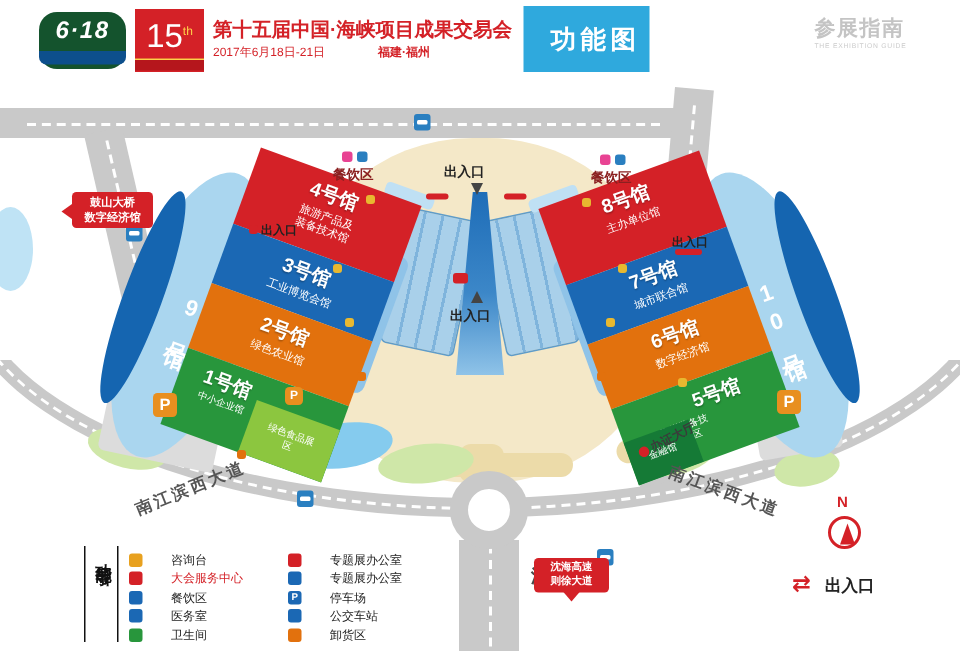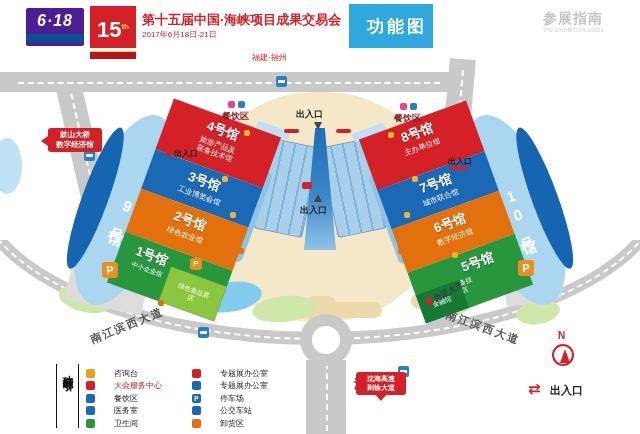--- a/index.html
+++ b/index.html
@@ -1,30 +1,30 @@
 <!DOCTYPE html>
 <html><head>
 <meta charset="utf-8">
 <style>
   * { box-sizing: border-box; margin: 0; padding: 0; }
   html,body { background:#e8e8e8; }
   body { font-family: "Liberation Sans", "DejaVu Sans", sans-serif; }
   #stage { position:relative; width:640px; height:434px; background:#ffffff; overflow:hidden; margin:0 auto; }
 
   
-  .logo618 { position:absolute; left:26px; top:8px; width:58px; height:38px; background:#4c1d95; border-radius:2px; color:#fff; text-align:center; }
+  .logo618 { position:absolute; left:26px; top:8px; width:58px; height:38px; background:#14532d; border-radius:12px; color:#fff; text-align:center; }
   .logo618 .big { font-size:16px; font-weight:bold; font-style:italic; line-height:26px; letter-spacing:1px; }
   .logo618 .strip { height:9px; background:#0d4f8c; border-radius:0 0 5px 5px; }
   .logo15 { position:absolute; left:90px; top:6px; width:46px; height:42px; background:#d42127; color:#fff; text-align:center; }
-  .logo15 .big { font-size:22px; font-weight:bold; line-height:42px; }
+  .logo15 .big { font-size:22px; font-weight:normal; line-height:30px; }
   .logo15 sup { font-size:8px; color:#ffd24a; }
   .logo15 .strip { height:8px; background:#b5161c; border-top:1px solid #ffd24a; }
   .hd-title { position:absolute; left:142px; top:11px; font-size:13px; font-weight:bold; color:#d42127; }
   .hd-date  { position:absolute; left:142px; top:29px; font-size:8px;  color:#d42127; }
-  .hd-city  { position:absolute; left:252px; top:29px; font-size:8px; font-weight:normal; color:#d42127;margin-top:23px; }
+  .hd-city  { position:absolute; left:252px; top:29px; font-size:8px; font-weight:bold; color:#d42127; }
   .tab { position:absolute; left:349px; top:4px; width:84px; height:44px; background:#2fa9dd; color:#fff; display:flex; align-items:center; justify-content:center; font-size:17px; font-weight:bold; letter-spacing:3px;padding-left:12px; }
   .guide { position:absolute; left:543px; top:10px; text-align:left; }
   .guide .cn { font-size:14px; font-weight:bold; color:#c4c4c4; letter-spacing:1px; }
   .guide .en { font-size:4.5px; color:#cccccc; letter-spacing:.5px; }
 
   
   .road { position:absolute; background:#c9c9c9; }
   .road .dash-h { position:absolute; left:4%; right:4%; top:50%; border-top:2px dashed #fff; }
   .road .dash-v { position:absolute; top:4%; bottom:4%; left:50%; border-left:2px dashed #fff; }
   .road-top   { left:0; top:72px; width:458px; height:20px; }

